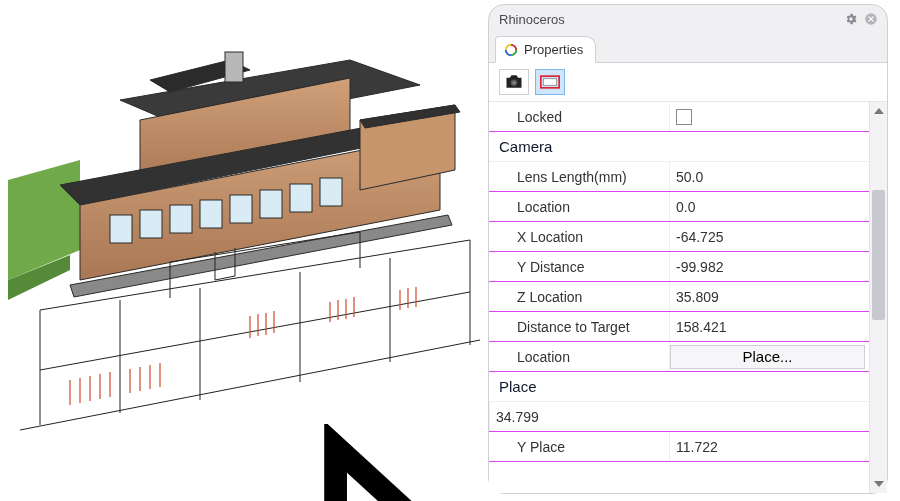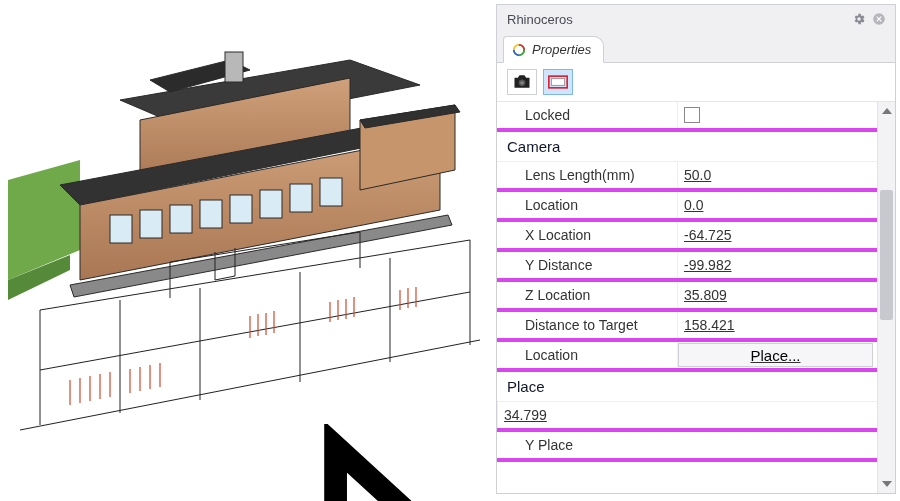--- a/index.html
+++ b/index.html
@@ -21,26 +21,26 @@
     }
     .viewport svg { width: 100%; height: 100%; }
     .cursor {
       position: absolute;
       left: 245px; top: 424px;
       width: 16px; height: 22px;
       pointer-events: none;
     }
     .panel {
       position: absolute;
-      right: 4px; top: 4px;
+      right: 12px; top: 4px;
       width: 400px;
       height: 490px;
       background: #f0f0f2;
       border: 1px solid #cfcfd6;
-      border-radius: 0;
+      border-radius: 16px;
       display: flex;
       flex-direction: column;
     }
     .panel-titlebar {
       display: flex;
       align-items: center;
       height: 28px;
       padding: 0 6px;
       color: #4a4a55;
     }
@@ -67,21 +67,20 @@
       padding: 0 12px 0 8px;
       background: #fff;
       border: 1px solid #cfcfd6;
       border-bottom: 1px solid #fff;
       border-top-left-radius: 4px;
       border-top-right-radius: 10px;
       margin-bottom: -1px;
       font-size: 13px;
       color: #333;
       cursor: pointer;
-      font-style: italic;
     }
     .tab-icon {
       width: 14px; height: 14px;
     }
     .props-toolbar {
       display: flex;
       gap: 6px;
       padding: 6px 10px;
       background: #fff;
       border-bottom: 1px solid #e6e6ea;
@@ -131,39 +130,38 @@
       top: 88px;
       height: 130px;
       background: #c8c8cf;
       border-radius: 2px;
       cursor: pointer;
     }
     .prop-row {
       display: flex;
       align-items: center;
       height: 30px;
-      border-bottom: 4px solid #d946ef;
+      border-bottom: 1px solid #d946ef;
     }
     .prop-label {
       width: 180px;
       padding-left: 28px;
       color: #333;
       font-size: 14px;
       white-space: nowrap;
     }
     .prop-value {
       flex: 1;
       height: 100%;
       display: flex;
       align-items: center;
       padding-left: 6px;
       color: #333;
       font-size: 14px;
       border-left: 1px solid #efeff2;
-      text-decoration: underline;
     }
     .prop-value input[type=text] {
       width: 100%;
       border: none;
       outline: none;
       font: inherit;
       color: inherit;
       background: transparent;
     }
     .prop-checkbox {
@@ -389,20 +387,23 @@
 
       <div class="section-header">Place</div>
 
       <div class="prop-row">
         <div class="prop-value">
             <input type="text" value="34.799" style="">
           </div>
       </div>
       <div class="prop-row">
         <div class="prop-label">Y Place</div>
+        <div class="prop-value">
+            <input type="text" value="11.722" style="">
+          </div>
       </div>
 
     </div>
 
     <div class="scrollbar">
       <div class="scroll-arrow up">
         <svg width="10" height="6" viewBox="0 0 10 6">
             <path d="M0 6 L5 0 L10 6 Z" fill="#777"></path>
           </svg>
       </div>

